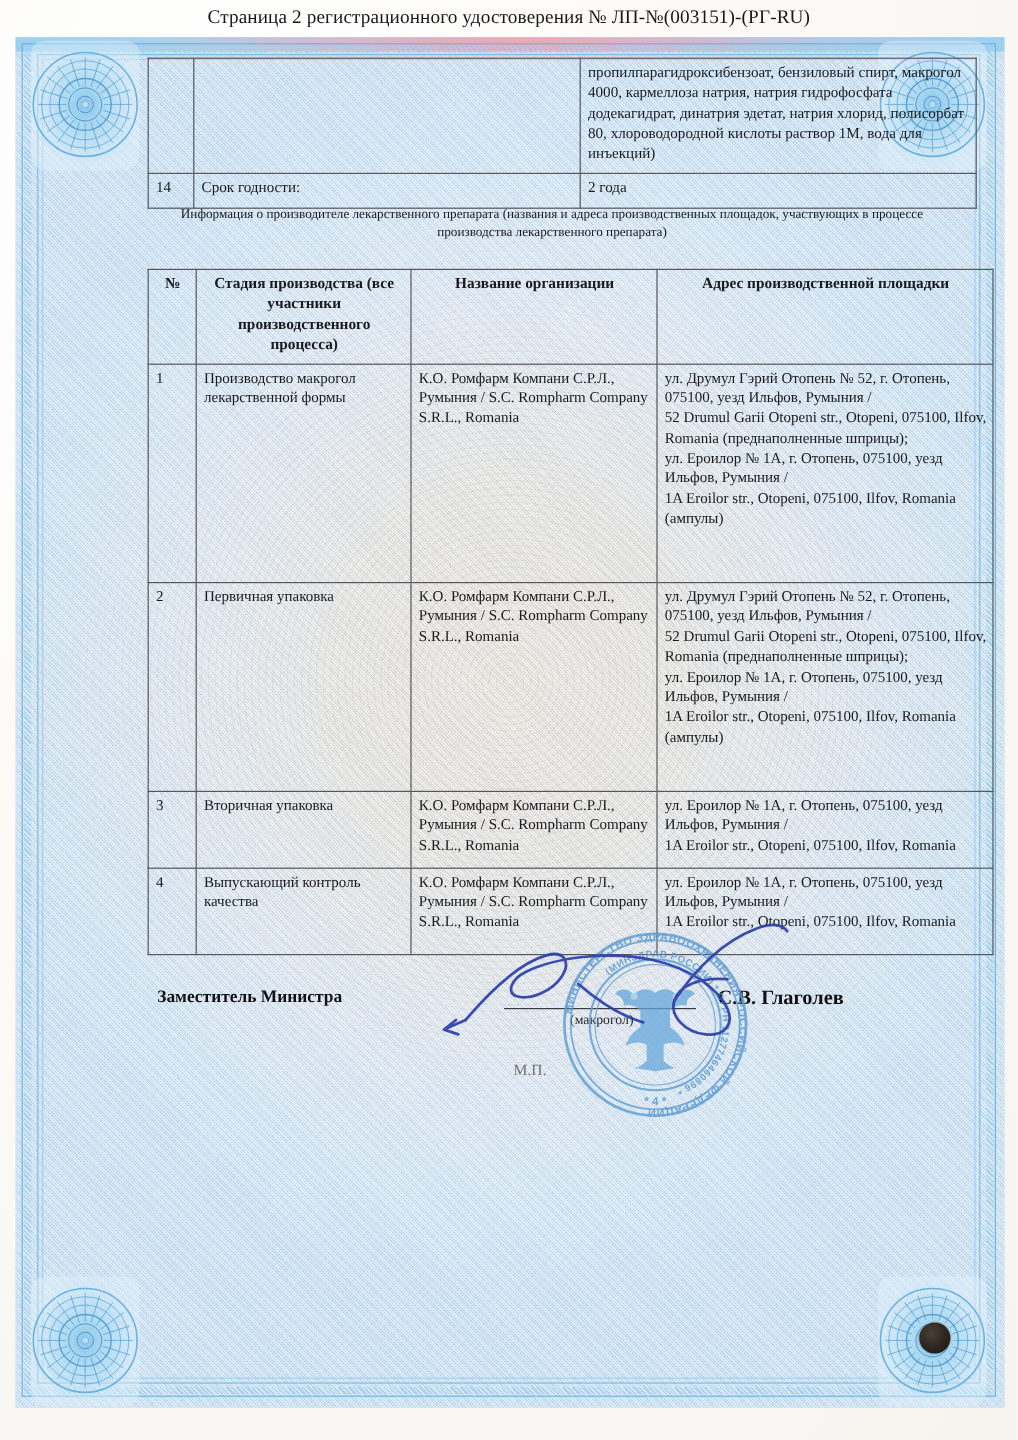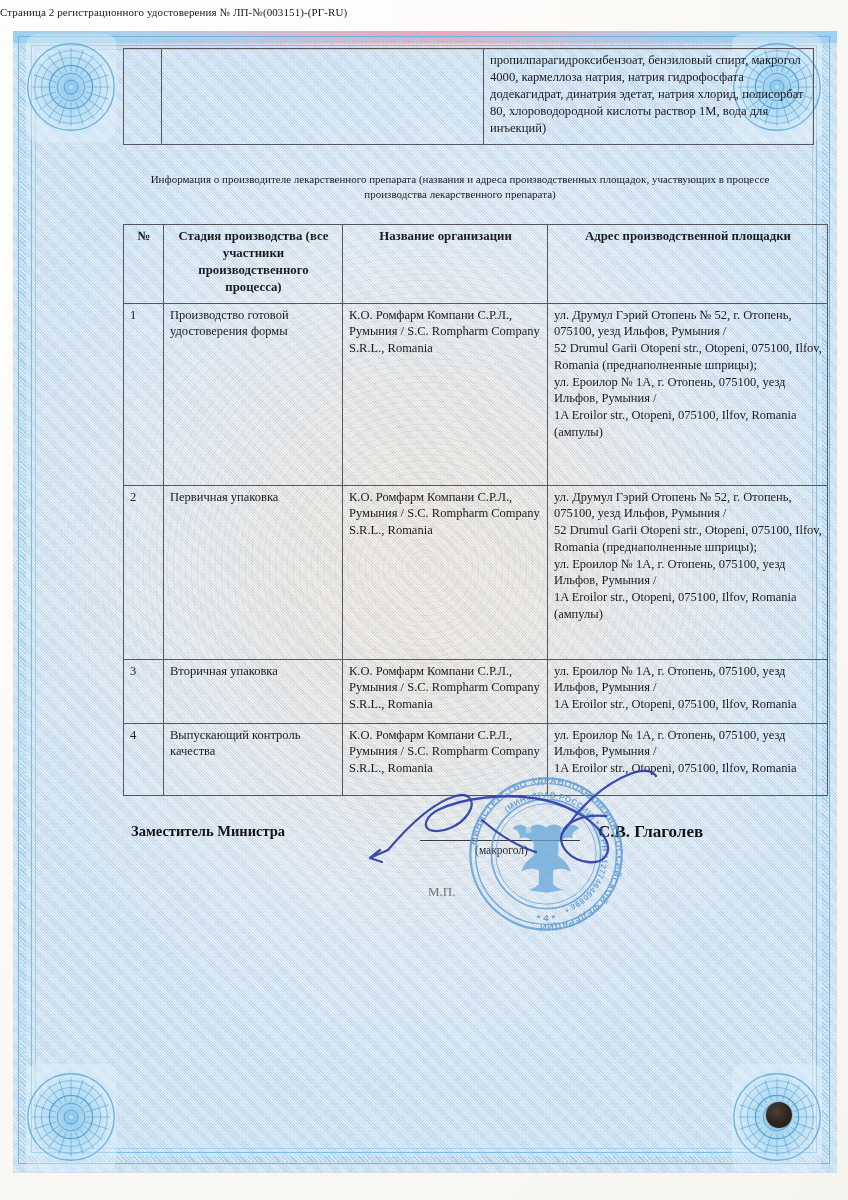--- a/index.html
+++ b/index.html
@@ -154,22 +154,22 @@
     background: radial-gradient(circle at 40% 35%, #4a4038 0%, #2b241e 55%, #1c1714 100%);
     box-shadow: 0 0 2px rgba(0,0,0,0.45);
   }
 
   
   .page-header {
     position: absolute;
     left: 0;
     top: 6px;
     width: 848px;
-    text-align: left;
-    font-size: 11px;
+    text-align: center;
+    font-size: 16px;
     color: #17171a;
     letter-spacing: 0.1px;
     z-index: 6;
   }
 
   
   .content {
     position: absolute;
     left: 0; top: 0;
     width: 848px;
@@ -490,38 +490,43 @@
 
     <div class="page-header">Страница 2 регистрационного удостоверения № ЛП-№(003151)-(РГ-RU)</div>
 
     <table class="doc-table table-top">
       <tbody>
         <tr>
           <td class="tt-num"></td>
           <td class="tt-name"></td>
           <td class="tt-value">пропилпарагидроксибензоат, бензиловый спирт, макрогол 4000, кармеллоза натрия, натрия гидрофосфата додекагидрат, динатрия эдетат, натрия хлорид, полисорбат 80, хлороводородной кислоты раствор 1М, вода для инъекций)</td>
         </tr>
+        <tr>
+          <td class="tt-num">14</td>
+          <td class="tt-name cell-bold">Срок годности:</td>
+          <td class="tt-value center">2 года</td>
+        </tr>
       </tbody>
     </table>
 
     <div class="intro">Информация о производителе лекарственного препарата (названия и адреса производственных площадок, участвующих в процессе производства лекарственного препарата)</div>
 
     <table class="doc-table table-mfr">
       <thead>
         <tr>
           <th class="mfr-col-num">№</th>
           <th class="mfr-col-stage th-left">Стадия производства (все участники производственного процесса)</th>
           <th class="mfr-col-org th-left">Название организации</th>
           <th class="mfr-col-addr">Адрес производственной площадки</th>
         </tr>
       </thead>
       <tbody>
         <tr class="row-tall-1">
           <td>1</td>
-          <td>Производство готовой удостоверения формы</td>
+          <td>Производство макрогол лекарственной формы</td>
           <td>К.О. Ромфарм Компани С.Р.Л., Румыния / S.C. Rompharm Company S.R.L., Romania</td>
           <td class="pre" style="white-space: pre-line;">ул. Друмул Гэрий Отопень № 52, г. Отопень, 075100, уезд Ильфов, Румыния /
 52 Drumul Garii Otopeni str., Otopeni, 075100, Ilfov, Romania (преднаполненные шприцы);
 ул. Ероилор № 1А, г. Отопень, 075100, уезд Ильфов, Румыния /
 1A Eroilor str., Otopeni, 075100, Ilfov, Romania (ампулы)</td>
         </tr>
         <tr class="row-tall-2">
           <td>2</td>
           <td>Первичная упаковка</td>
           <td>К.О. Ромфарм Компани С.Р.Л., Румыния / S.C. Rompharm Company S.R.L., Romania</td>

